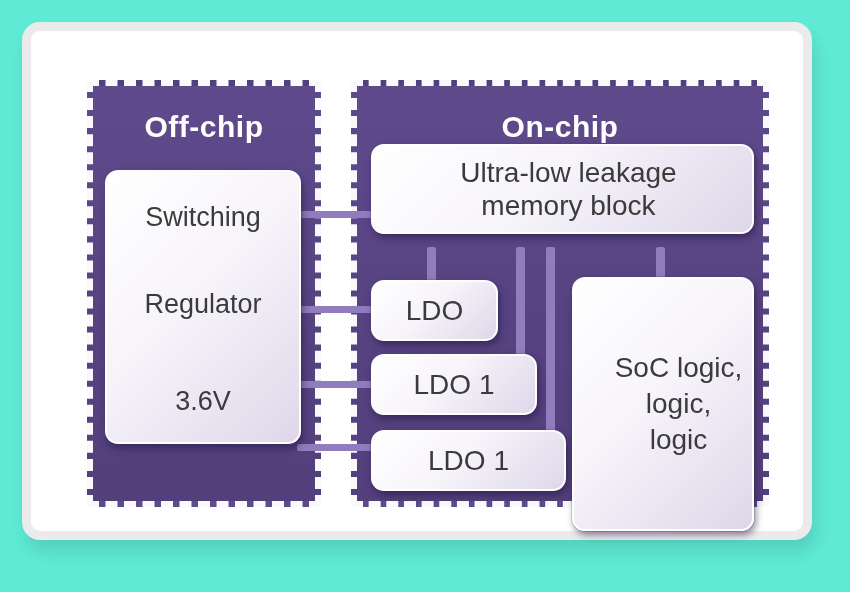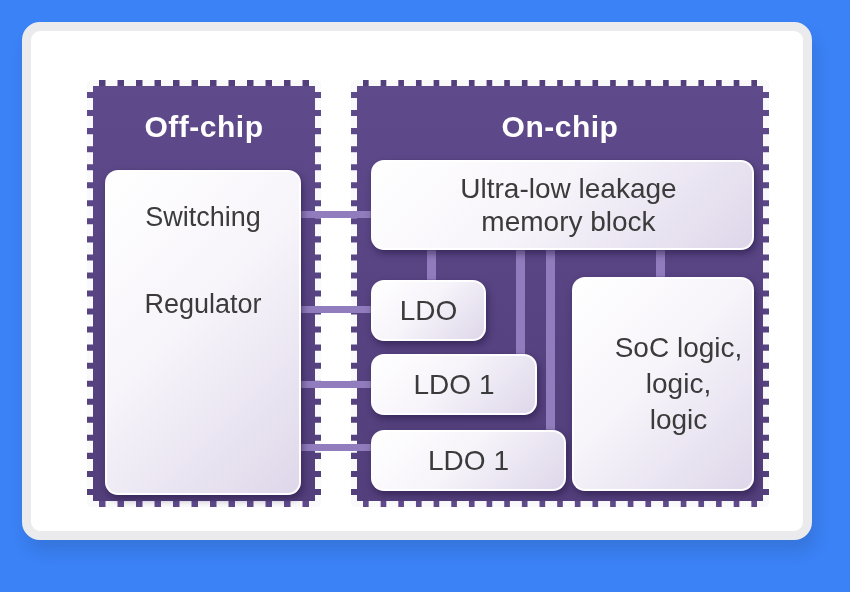--- a/index.html
+++ b/index.html
@@ -5,21 +5,21 @@
   html, body {
     margin: 0;
     padding: 0;
     background: #ffffff;
     font-family: "Liberation Sans", sans-serif;
   }
   .canvas {
     position: relative;
     width: 850px;
     height: 592px;
-    background: #3b82f6;
+    background: #5eead4;
     overflow: hidden;
   }
   .card {
     position: absolute;
     left: 22px;
     top: 22px;
     width: 790px;
     height: 518px;
     box-sizing: border-box;
     background: #ffffff;
@@ -67,30 +67,30 @@
     border-radius: 13px;
     box-shadow: 2px 4px 7px rgba(30,17,60,0.50), 0 0 0 1px rgba(84,63,123,0.20);
     color: #3b3b3b;
     font-size: 28px;
     display: flex;
     flex-direction: column;
     align-items: center;
     justify-content: center;
     text-align: center;
   }
-  .box-switching { left: 74px; top: 139px; width: 196px; height: 325px; font-size: 27px; display: block; }
+  .box-switching { left: 74px; top: 139px; width: 196px; height: 274px; font-size: 27px; display: block; }
   .box-switching .t { position: absolute; left: 0; right: 0; text-align: center; }
   .t-line1 { top: 30px; }
   .t-line2 { top: 117px; }
   .t-range { top: 211px; line-height: 36px; }
-  .box-control { left: 340px; top: 129px; width: 383px; height: 90px; line-height: 33px; padding-left: 12px; }
-  .box-ldo   { left: 340px; top: 249px; width: 115px; height: 61px; }
+  .box-control { left: 340px; top: 113px; width: 383px; height: 90px; line-height: 33px; padding-left: 12px; }
+  .box-ldo   { left: 340px; top: 249px; width: 127px; height: 61px; }
   .box-ldo1a { left: 340px; top: 323px; width: 166px; height: 61px; }
   .box-ldo1b { left: 340px; top: 399px; width: 195px; height: 61px; }
-  .box-soc   { left: 541px; top: 246px; width: 182px; height: 214px; line-height: 36px; padding-left: 31px; }
+  .box-soc   { left: 541px; top: 246px; width: 182px; height: 254px; line-height: 36px; padding-left: 31px; }
 </style>
 </head>
 <body>
 
 <div class="canvas">
   <div class="card">
 
     <div class="block block-off">
       <div class="block-title">Off-chip</div>
     </div>
@@ -105,20 +105,21 @@
 
     <div class="vline" style="left:396px; top:216px; height:36px;"></div>
     <div class="vline" style="left:485px; top:216px; height:110px;"></div>
     <div class="vline" style="left:515px; top:216px; height:186px;"></div>
     <div class="vline" style="left:625px; top:216px; height:33px;"></div>
 
     <div class="wbox box-switching">
       <span class="t t-line1">Switching</span>
       <span class="t t-line2">Regulator</span>
       <span class="t t-range">
+        <span style="display:block;">3.6V</span>
       </span>
     </div>
 
     <div class="wbox box-control">
       <span>Ultra-low leakage</span>
       <span>memory block</span>
     </div>
 
     <div class="wbox box-ldo">
       <span>LDO</span>

